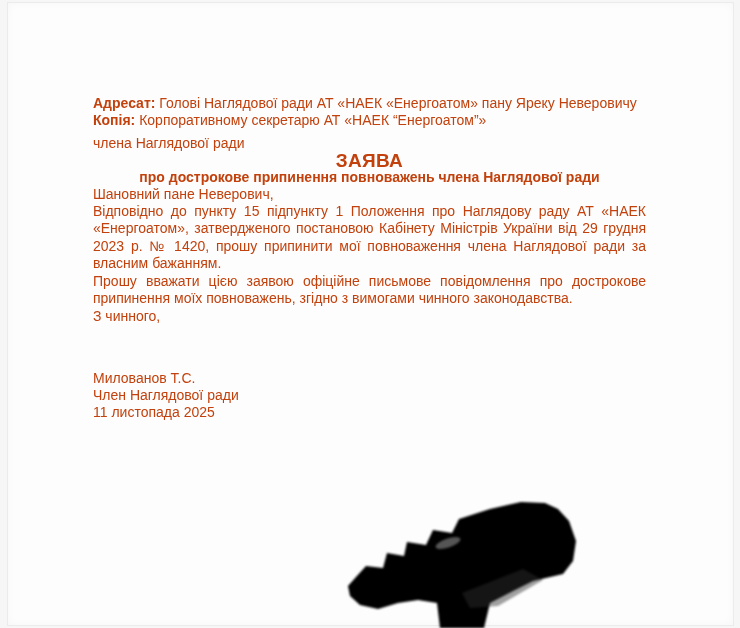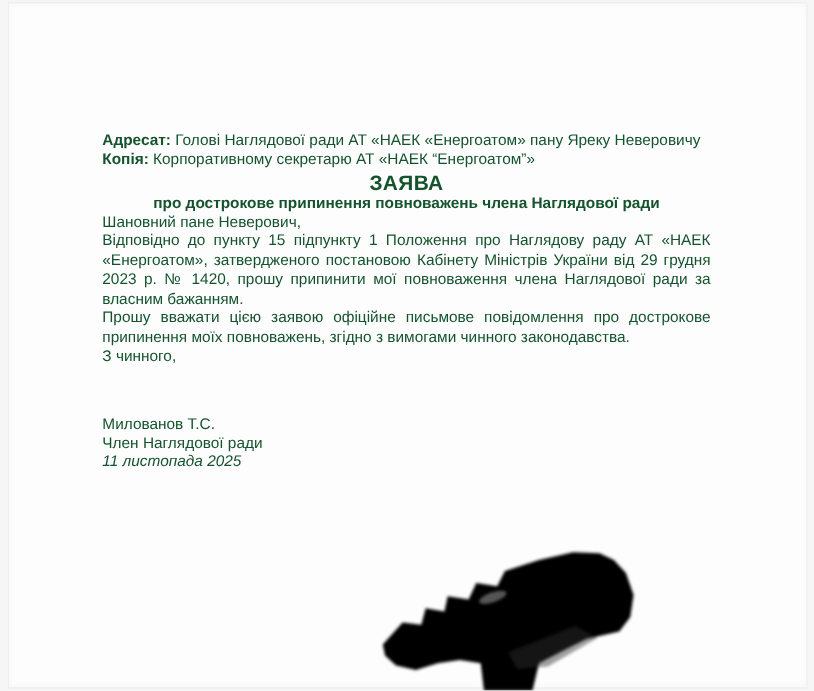--- a/index.html
+++ b/index.html
@@ -19,25 +19,24 @@
     left: 7px; top: 2px; right: 6px; bottom: 2px;
     background: #fdfdfd;
     border: 1px solid #ebebeb;
     box-shadow: 0 0 8px rgba(0,0,0,0.03) inset;
   }
   .content {
     position: absolute;
     left: 93px;
     top: 95px;
     width: 553px;
-    color: #14532d;
+    color: #c2410c;
     font-size: 14px;
     line-height: 16.5px;
     z-index: 2;
-    margin-top: 24px;
   }
   .content p { margin: 0; }
   b, strong { font-weight: 700; }
   .from-block   { margin-top: 7px; }
   .doc-title {
     margin-top: 70px;
     text-align: center;
     font-weight: 700;
     font-size: 19px;
     line-height: 17px;
@@ -51,21 +50,21 @@
   }
   .salutation   { margin-top: 16px; line-height: 17px; }
   .body-par {
     text-align: justify;
     line-height: 17.5px;
   }
   .par-1 { margin-top: 16px; }
   .par-2 { margin-top: 10px; }
   .valediction  { margin-top: 12px; line-height: 17px; }
   .signer-block { margin-top: 45px; line-height: 17px; }
-  .date-line    { margin-top: 16px; line-height: 17px; font-style: italic; }
+  .date-line    { margin-top: 16px; line-height: 17px; }
   .signature-layer {
     position: absolute;
     left: 0; top: 0;
     width: 740px;
     height: 628px;
     z-index: 3;
     pointer-events: none;
   }
 </style>
 </head>
@@ -75,20 +74,21 @@
   <div class="page"></div>
 
   <div class="content">
 
     <div>
       <p><strong>Адресат:</strong> <span>Голові Наглядової ради АТ «НАЕК «Енергоатом» пану Яреку Неверовичу</span></p>
       <p><strong>Копія:</strong> <span>Корпоративному секретарю АТ «НАЕК “Енергоатом”»</span></p>
     </div>
 
     <div class="from-block">
+      <p>члена Наглядової ради</p>
     </div>
 
     <p class="doc-title">ЗАЯВА</p>
 
     <p class="doc-subtitle">про дострокове припинення повноважень члена Наглядової ради</p>
 
     <p class="salutation">Шановний пане Неверович,</p>
 
     <p class="body-par par-1">Відповідно до пункту 15 підпункту 1 Положення про Наглядову раду АТ «НАЕК «Енергоатом», затвердженого постановою Кабінету Міністрів України від 29 грудня 2023 р. № 1420, прошу припинити мої повноваження члена Наглядової ради за власним бажанням.</p>
 

